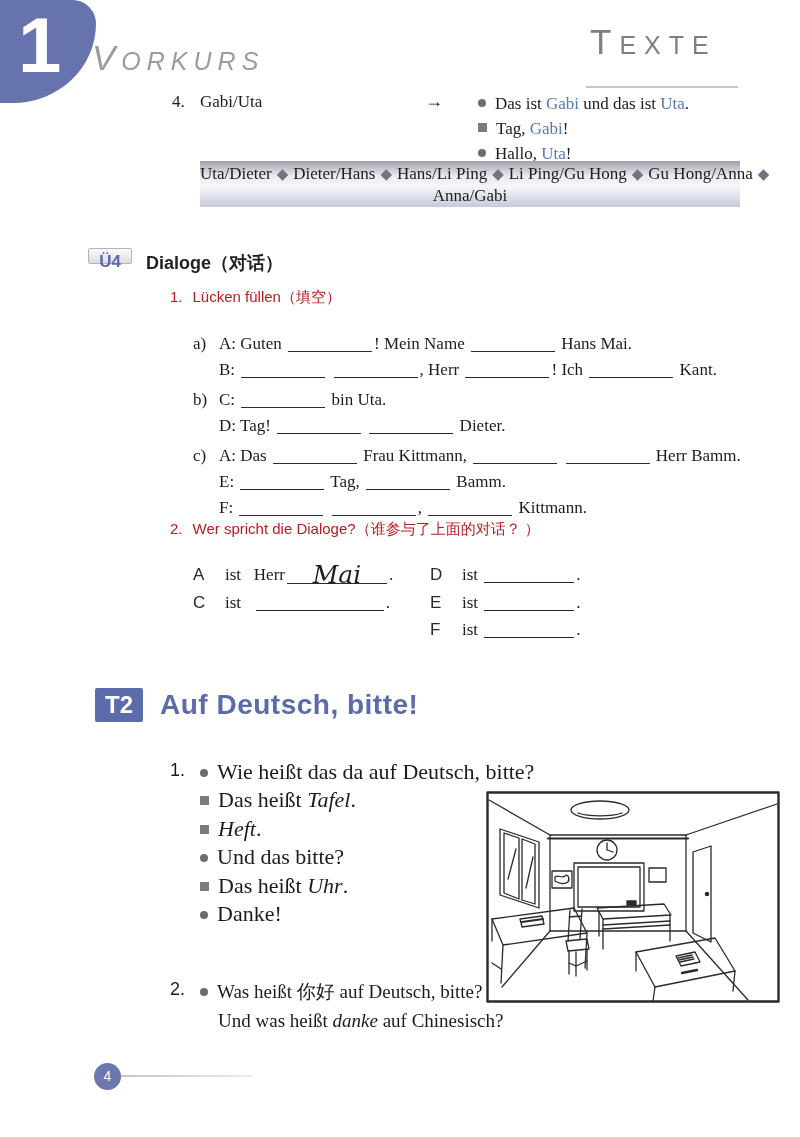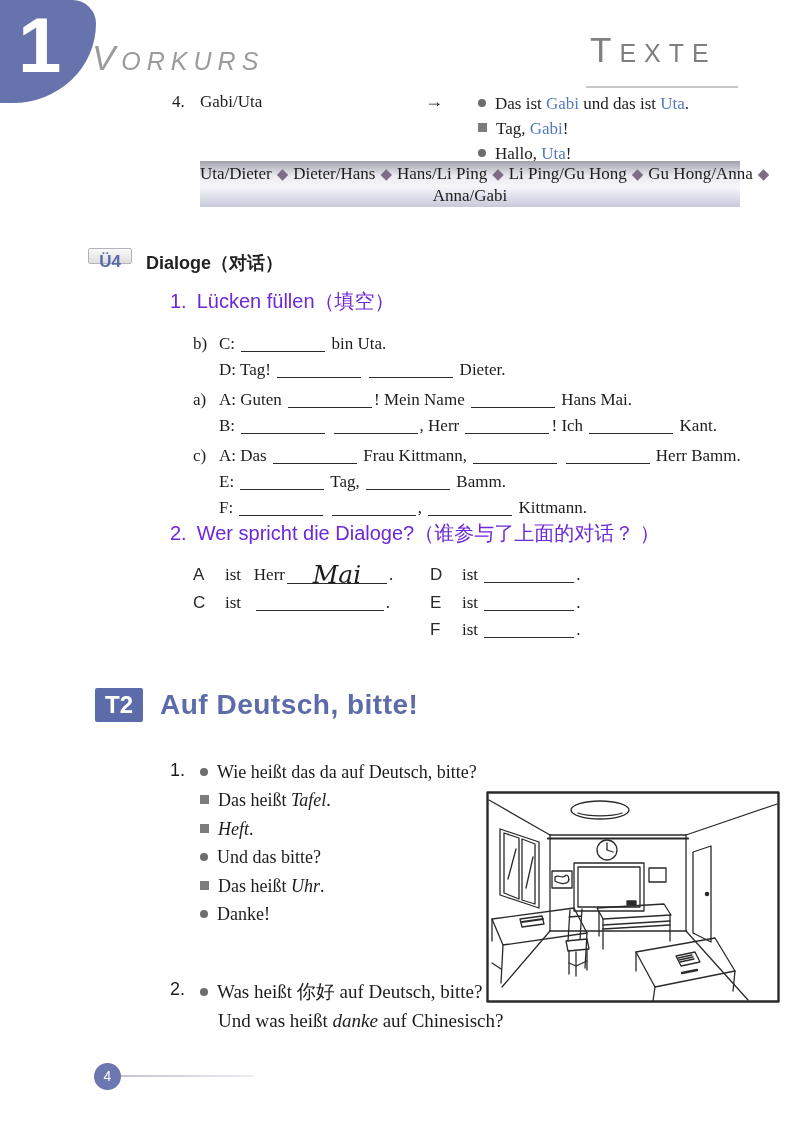--- a/index.html
+++ b/index.html
@@ -6,21 +6,21 @@
   .page{position:relative;width:800px;height:1137px;background:#ffffff;overflow:hidden;
         font-family:"Liberation Serif",serif;color:#1c1c1c;}
   
   .corner{position:absolute;left:0;top:0;width:96px;height:103px;background:#6673ad;
           border-top-right-radius:26px;border-bottom-right-radius:92px 88px;}
   .unit-num{position:absolute;left:18px;top:6px;font-family:"Liberation Sans",sans-serif;
             font-weight:bold;font-size:78px;color:#ffffff;line-height:1;}
   .sc-title{font-family:"Liberation Sans",sans-serif;font-variant:small-caps;color:#9b9b9b;
             font-size:35px;letter-spacing:6px;line-height:1;}
   .left-title{position:absolute;left:92px;top:40px;font-style:italic;}
-  .right-title{position:absolute;left:590px;top:32px;color:#7f7f7f;letter-spacing:8px;}
+  .right-title{position:absolute;left:590px;top:24px;color:#7f7f7f;letter-spacing:8px;}
   .texte-underline{position:absolute;left:586px;top:86px;width:152px;height:2px;background:#c7c7c7;}
   
   .line{white-space:nowrap;}
   .llabel{display:inline-block;}
   .marker{display:inline-block;margin-right:9px;vertical-align:2px;}
   .marker.circle{width:8px;height:8px;border-radius:50%;background:#6d6d6d;}
   .marker.square{width:9px;height:9px;background:#7c7c7c;}
   .marker.none{width:9px;height:1px;background:transparent;}
   .blank{display:inline-block;width:84px;height:15px;border-bottom:1px solid #2b2b2b;
          vertical-align:-3px;margin:0 2px;line-height:15px;}
@@ -37,39 +37,39 @@
   .banner{position:absolute;left:200px;top:161px;width:540px;height:46px;text-align:center;
           font-size:17px;line-height:22px;padding-top:2px;box-sizing:border-box;
           background:linear-gradient(180deg,#9fa0ab 0%,#e9e9ef 32%,#f7f7fa 55%,#c7c9dc 100%);}
   
   .u4-badge{position:absolute;left:88px;top:248px;width:44px;height:16px;border:1px solid #b3b3bb;
             border-radius:2px;background:linear-gradient(180deg,#fafafa,#dededf);
             font-family:"Liberation Sans",sans-serif;font-weight:bold;font-size:17px;color:#5b6aae;
             text-align:center;line-height:26px;box-sizing:border-box;}
   .u4-title{position:absolute;left:146px;top:251px;font-family:"Liberation Sans",sans-serif;
             font-weight:bold;font-size:18px;color:#222;}
-  .task{position:absolute;font-family:"Liberation Sans",sans-serif;font-size:20px;color:#6d28d9;}
+  .task{position:absolute;font-family:"Liberation Sans",sans-serif;font-size:15px;color:#b91c1c;}
   .task1{left:170px;top:288px;}
   .task2{left:170px;top:520px;}
   .task .tnum{margin-right:10px;}
   .fills{position:absolute;left:193px;top:331px;font-size:17px;line-height:26px;}
   .fillblock{margin-bottom:4px;}
   .fills .llabel{width:26px;}
   .who{position:absolute;top:561px;font-size:17px;line-height:27.5px;}
   .who-left{left:193px;}
   .who-right{left:430px;}
   .who .llabel{width:32px;font-family:"Liberation Sans",sans-serif;color:#2a2a2a;}
   
   .t2-badge{position:absolute;left:95px;top:688px;width:48px;height:34px;background:#5c6baa;
             border-radius:2px;color:#fff;font-family:"Liberation Sans",sans-serif;font-weight:bold;
             font-size:24px;text-align:center;line-height:34px;}
   .t2-title{position:absolute;left:160px;top:689px;font-family:"Liberation Sans",sans-serif;
             font-weight:bold;font-size:28px;color:#5c6baa;letter-spacing:0.5px;}
   .d1-num{position:absolute;left:170px;top:760px;font-family:"Liberation Sans",sans-serif;font-size:18px;}
-  .dialog1{position:absolute;left:200px;top:758px;font-size:18px;line-height:28.4px;}
+  .dialog1{position:absolute;left:200px;top:758px;font-size:22px;line-height:28.4px;}
   .d2-num{position:absolute;left:170px;top:979px;font-family:"Liberation Sans",sans-serif;font-size:18px;}
   .dialog2{position:absolute;left:200px;top:977px;font-size:19px;line-height:29px;}
   .classroom{position:absolute;left:486px;top:791px;}
   
   .page-circle{position:absolute;left:94px;top:1063px;width:27px;height:27px;border-radius:50%;
                background:#6b77ae;color:#fff;font-family:"Liberation Sans",sans-serif;font-size:14px;
                text-align:center;line-height:27px;}
   .foot-line{position:absolute;left:121px;top:1075px;width:132px;height:2px;
              background:linear-gradient(90deg,#c5c5cc,#ebebf0);}
 </style>
@@ -100,26 +100,26 @@
 
   <div class="u4-badge">Ü4</div>
   <div class="u4-title">Dialoge（对话）</div>
 
   <div class="task task1">
     <span class="tnum">1.</span><span>Lücken füllen（填空）</span>
   </div>
 
   <div class="fills" id="fills">
       <div class="fillblock">
+        <div class="line"><span class="llabel" style="width: 26px;">a)</span><span><span>A: Guten </span><span class="blank" style="width: 84px;"></span><span>! Mein Name </span><span class="blank" style="width: 84px;"></span><span> Hans Mai.</span></span></div>
+        <div class="line"><span class="llabel" style="width: 26px;"></span><span><span>B: </span><span class="blank" style="width: 84px;"></span><span> </span><span class="blank" style="width: 84px;"></span><span>, Herr </span><span class="blank" style="width: 84px;"></span><span>! Ich </span><span class="blank" style="width: 84px;"></span><span> Kant.</span></span></div>
+      </div>
+      <div class="fillblock">
         <div class="line"><span class="llabel" style="width: 26px;">b)</span><span><span>C: </span><span class="blank" style="width: 84px;"></span><span> bin Uta.</span></span></div>
         <div class="line"><span class="llabel" style="width: 26px;"></span><span><span>D: Tag! </span><span class="blank" style="width: 84px;"></span><span> </span><span class="blank" style="width: 84px;"></span><span> Dieter.</span></span></div>
-      </div>
-      <div class="fillblock">
-        <div class="line"><span class="llabel" style="width: 26px;">a)</span><span><span>A: Guten </span><span class="blank" style="width: 84px;"></span><span>! Mein Name </span><span class="blank" style="width: 84px;"></span><span> Hans Mai.</span></span></div>
-        <div class="line"><span class="llabel" style="width: 26px;"></span><span><span>B: </span><span class="blank" style="width: 84px;"></span><span> </span><span class="blank" style="width: 84px;"></span><span>, Herr </span><span class="blank" style="width: 84px;"></span><span>! Ich </span><span class="blank" style="width: 84px;"></span><span> Kant.</span></span></div>
       </div>
       <div class="fillblock">
         <div class="line"><span class="llabel" style="width: 26px;">c)</span><span><span>A: Das </span><span class="blank" style="width: 84px;"></span><span> Frau Kittmann, </span><span class="blank" style="width: 84px;"></span><span> </span><span class="blank" style="width: 84px;"></span><span> Herr Bamm.</span></span></div>
         <div class="line"><span class="llabel" style="width: 26px;"></span><span><span>E: </span><span class="blank" style="width: 84px;"></span><span> Tag, </span><span class="blank" style="width: 84px;"></span><span> Bamm.</span></span></div>
         <div class="line"><span class="llabel" style="width: 26px;"></span><span><span>F: </span><span class="blank" style="width: 84px;"></span><span> </span><span class="blank" style="width: 84px;"></span><span>, </span><span class="blank" style="width: 84px;"></span><span> Kittmann.</span></span></div>
       </div>
     </div>
 
   <div class="task task2">
     <span class="tnum">2.</span><span>Wer spricht die Dialoge?（谁参与了上面的对话？ ）</span>

